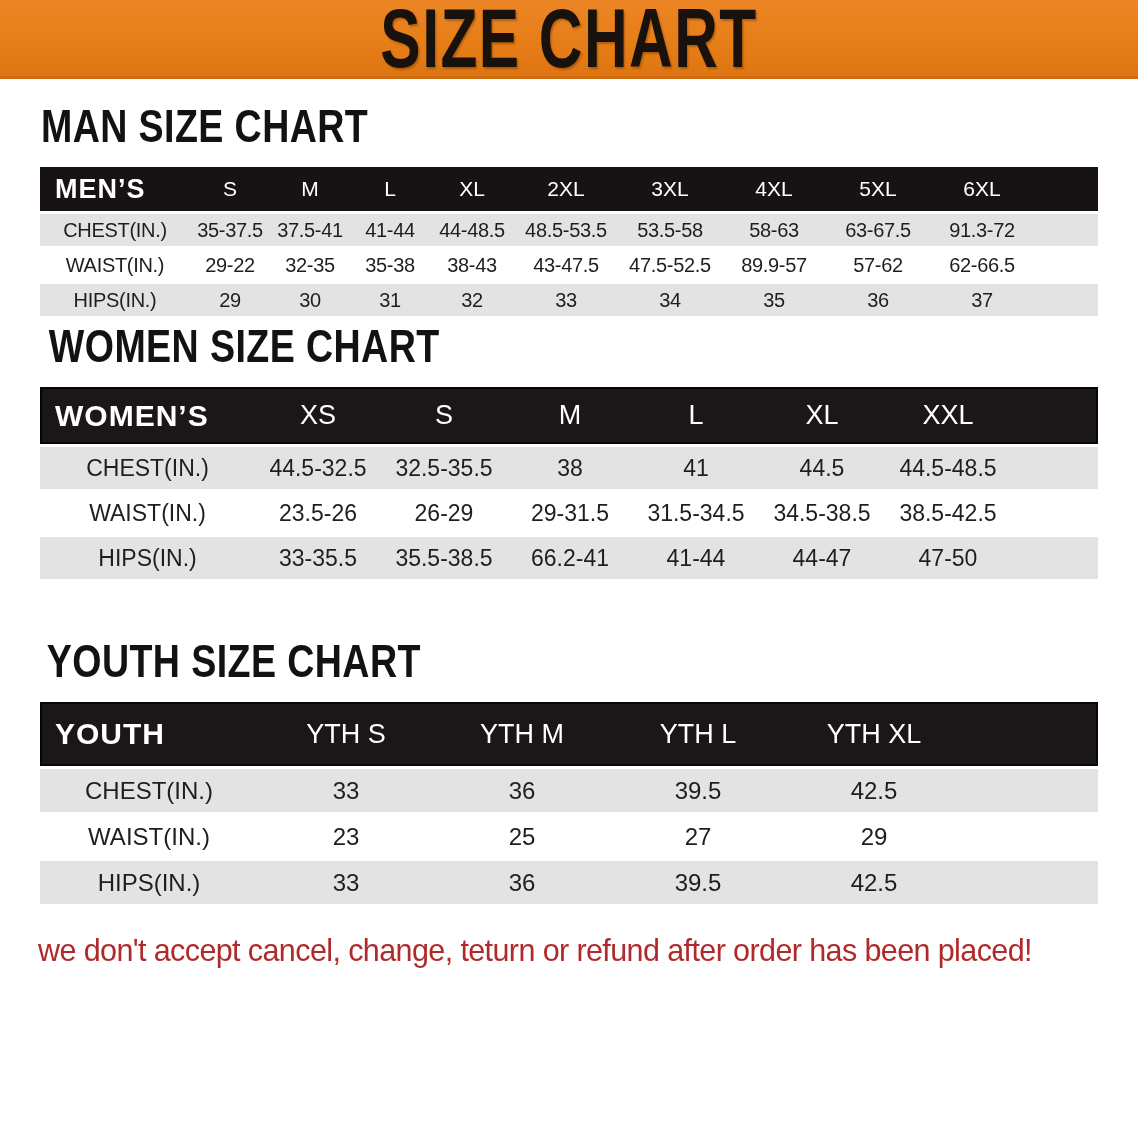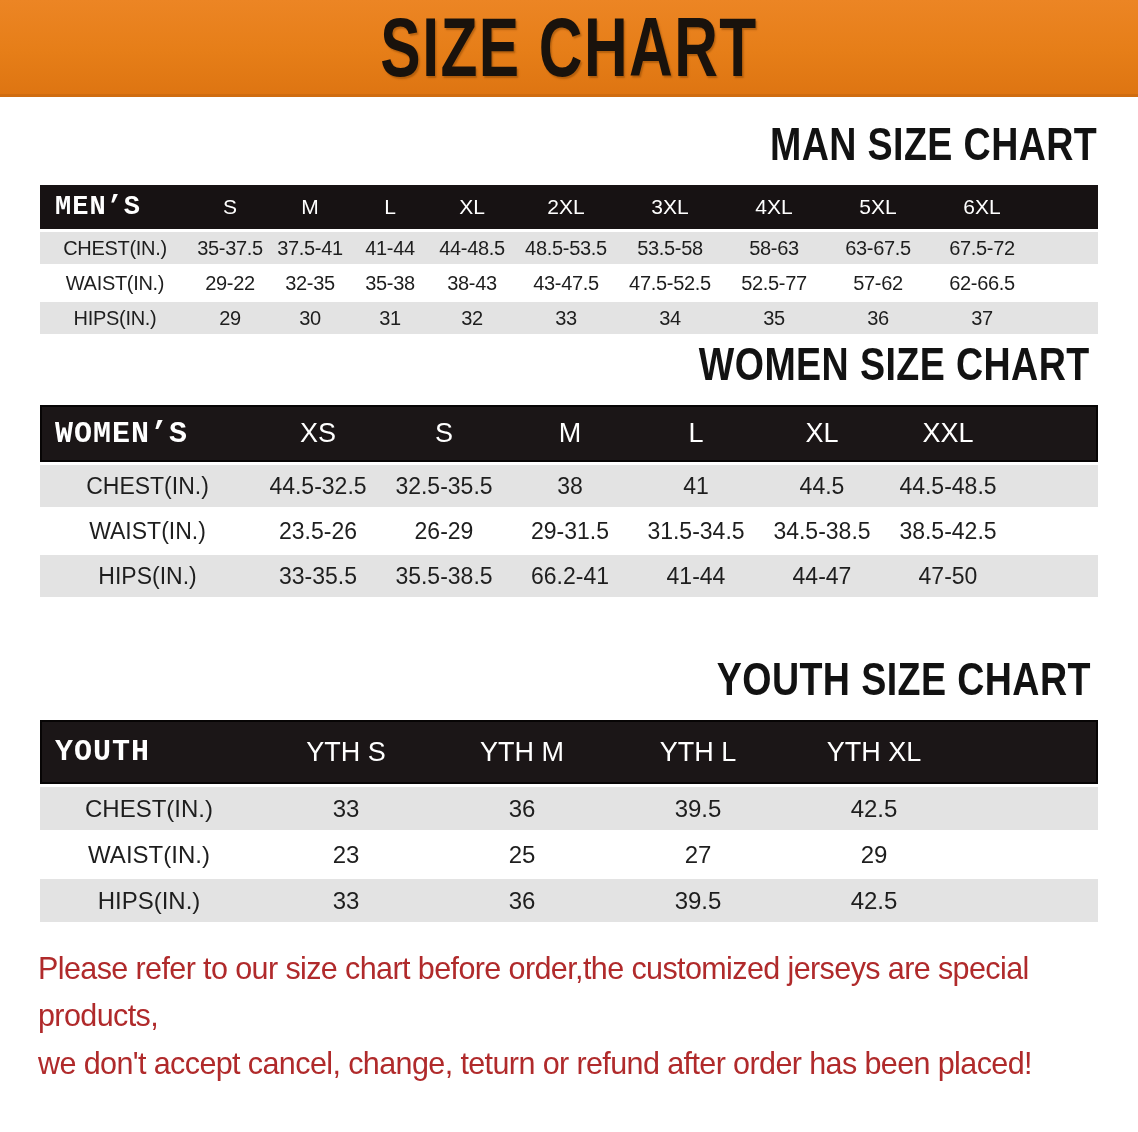--- a/index.html
+++ b/index.html
@@ -6,57 +6,57 @@
   html, body {
     margin: 0; padding: 0;
     width: 1138px; height: 1132px;
     background: #ffffff;
     overflow: hidden;
     font-family: "Liberation Sans", sans-serif;
   }
 
   
   .banner {
-    height: 97px; width: 100%;
+    height: 79px; width: 100%;
     background: linear-gradient(180deg, #ec8524 0%, #e67e18 55%, #de7512 100%);
     border-bottom: 3px solid #cf6c10;
     display: flex; align-items: center; justify-content: center;
   }
   .banner-title {
     font-size: 84px; font-weight: 800; line-height: 1;
     color: #19120c;
     transform: scaleX(0.72);
     letter-spacing: 2px;
     white-space: nowrap;
     text-shadow: 2px 2px 2px rgba(120,60,0,0.45);
   }
 
   
-  .head-wrap { display: flex; justify-content: flex-end; align-items: center; height: 52px; }
+  .head-wrap { display: flex; justify-content: flex-start; align-items: center; height: 52px; }
   .head-wrap.men   { margin-top: 20px; }
   .head-wrap.women { }
   .head-wrap.youth { margin-top: 52px; }
   .section-title {
     font-size: 47px; font-weight: 800; color: #121212;
     transform: scaleX(0.8);
     letter-spacing: 0.5px;
     white-space: nowrap; line-height: 1;
   }
 
   
   table {
     width: 1058px;
     margin: 13px 0 0 40px;
     border-collapse: separate;
     border-spacing: 0 3px;
     table-layout: fixed;
   }
   thead tr { background: #171213; color: #ffffff; }
   thead th { font-weight: 500; text-align: center; padding: 0; }
-  thead th.corner { text-align: left; padding-left: 15px; font-weight: 700; letter-spacing: 1px; font-family: Liberation Mono, monospace; }
+  thead th.corner { text-align: left; padding-left: 15px; font-weight: 700; letter-spacing: 1px; }
   tbody tr:nth-child(odd) { background: #e3e3e3; }
   tbody tr:nth-child(even) { background: #ffffff; }
   tbody th, tbody td {
     font-weight: 400; color: #1e1e1e; text-align: center; padding: 0;
   }
 
   table.men thead tr   { height: 44px; font-size: 21px; }
   table.men thead th.corner { font-size: 27px; }
   table.men tbody tr   { height: 32px; font-size: 20px; letter-spacing: -0.3px; }
 
@@ -127,32 +127,32 @@
       <tr>
         <th>CHEST(IN.)</th>
         <td>35-37.5</td>
         <td>37.5-41</td>
         <td>41-44</td>
         <td>44-48.5</td>
         <td>48.5-53.5</td>
         <td>53.5-58</td>
         <td>58-63</td>
         <td>63-67.5</td>
-        <td>67.5-72</td>
+        <td>91.3-72</td>
         <td></td>
       </tr>
       <tr>
         <th>WAIST(IN.)</th>
         <td>29-22</td>
         <td>32-35</td>
         <td>35-38</td>
         <td>38-43</td>
         <td>43-47.5</td>
         <td>47.5-52.5</td>
-        <td>52.5-77</td>
+        <td>89.9-57</td>
         <td>57-62</td>
         <td>62-66.5</td>
         <td></td>
       </tr>
       <tr>
         <th>HIPS(IN.)</th>
         <td>29</td>
         <td>30</td>
         <td>31</td>
         <td>32</td>
@@ -270,15 +270,14 @@
         <td>33</td>
         <td>36</td>
         <td>39.5</td>
         <td>42.5</td>
         <td></td>
       </tr>
     </tbody>
   </table>
 
 <div class="footer">
-  <div>Please refer to our size chart before order,the customized jerseys are special products,</div>
   <div>we don't accept cancel, change, teturn or refund after order has been placed!</div>
 </div>
 
 </body></html>

